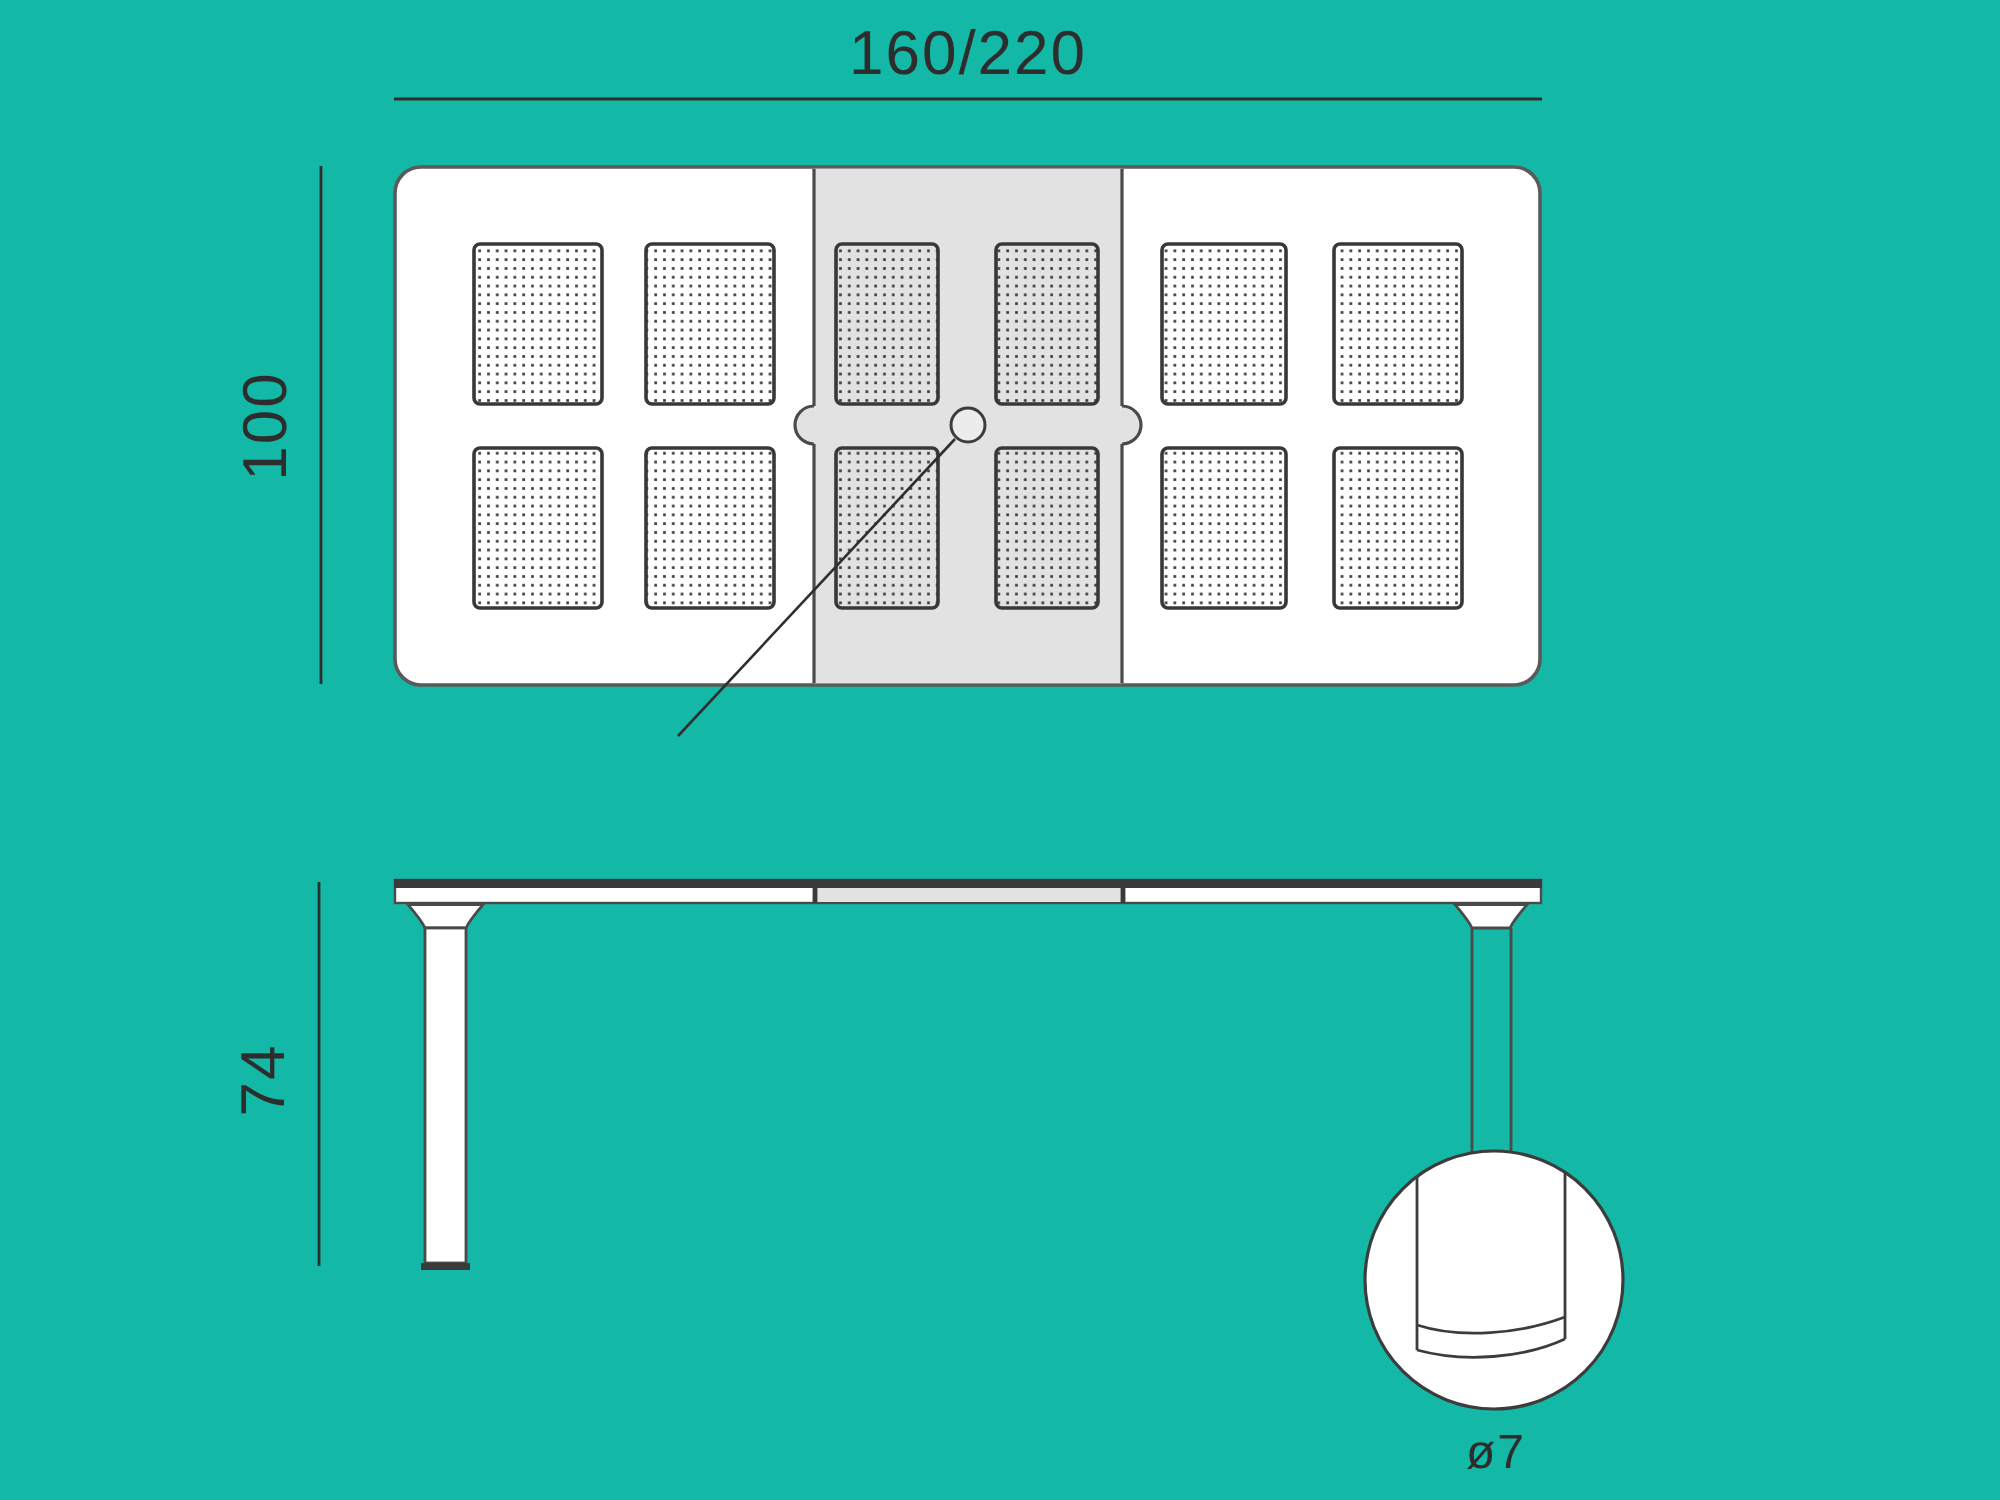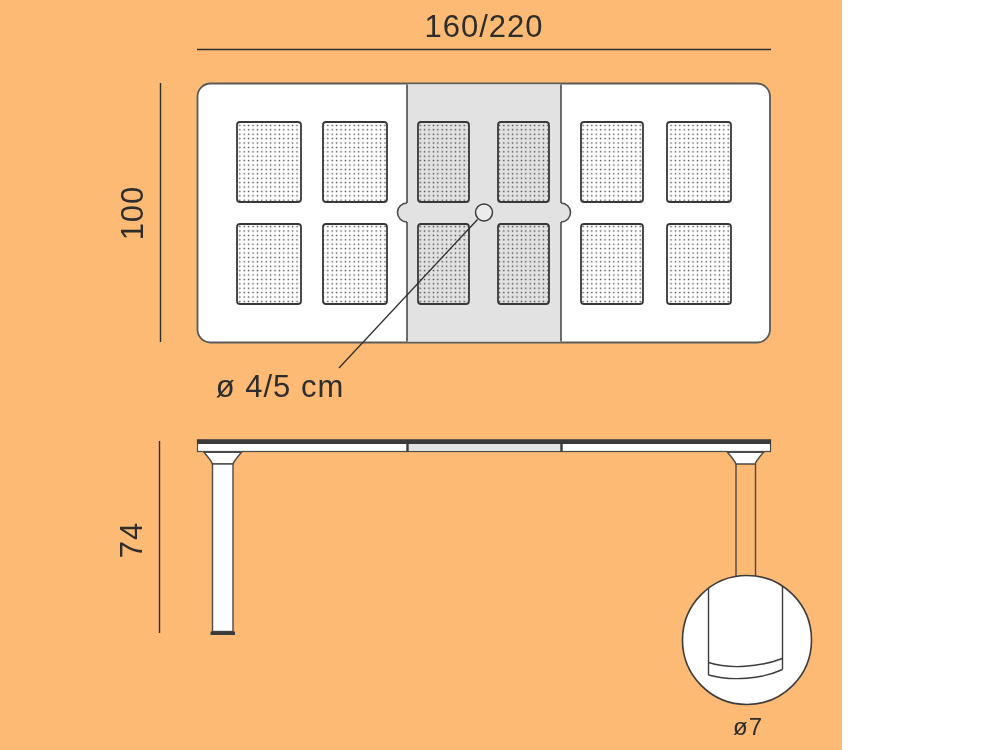--- a/index.html
+++ b/index.html
@@ -1,19 +1,19 @@
 <!DOCTYPE html>
 <html><head>
 <meta charset="utf-8">
 <style>
   html,body{margin:0;padding:0;background:#ffffff;}
   .canvas{
     position:relative;
-    width:842px;height:750px;
-    background:#fdba74;
+    width:1000px;height:750px;
+    background:#14b8a6;
     font-family:"Liberation Sans", sans-serif;
     overflow:hidden;
   }
   .canvas svg{position:absolute;left:0;top:0;}
   .dim-label{
     position:absolute;
     color:#2d2d2d;
     font-size:31px;
     font-weight:300;
     letter-spacing:1px;
@@ -110,17 +110,16 @@
       </g>
     </g>
   </svg>
 
   <div class="dim-label" style="left:484px;top:27px;">160/220</div>
 
   <div class="dim-label vert" style="left:133px;top:213px;">100</div>
 
   <div class="dim-label vert" style="left:132px;top:540px;">74</div>
 
-  <div class="dim-label" style="left:280px;top:387px;">ø 4/5 cm</div>
 
   <div class="dim-label small" style="left:748px;top:727px;">ø7</div>
 
 </div>
 
 </body></html>

